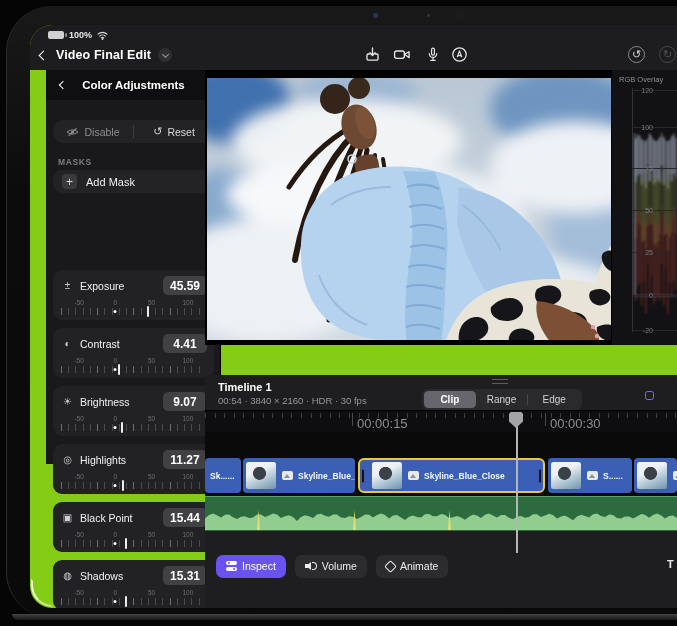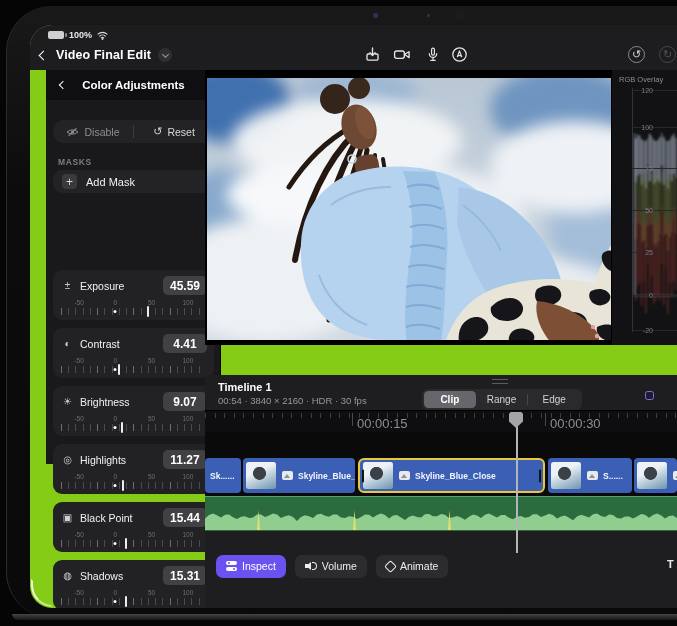--- a/index.html
+++ b/index.html
@@ -108,21 +108,21 @@
   .seg-div{width:1px;height:11px;background:#48484c;}
   #mini-purple{position:absolute;left:440px;top:16px;width:9px;height:9px;border:1.6px solid #7a6cf0;border-radius:2.5px;}
   #tl-ruler{position:absolute;left:0;top:35px;width:472px;height:22px;background:#0e0e10;
     border-top:1px solid #000;}
   #tl-ruler .tks{position:absolute;left:0;top:2px;width:100%;height:5px;
     background:repeating-linear-gradient(90deg,#3e3e42 0 1px,transparent 1px 9.6px);}
   .tl-rlbl{position:absolute;top:5px;font-size:13px;color:#8e8e93;}
   .tl-rbar{position:absolute;top:2px;width:1px;height:13px;background:#4a4a4e;}
   #cliplane{position:absolute;left:0;top:57px;width:556px;height:64px;background:#0a0a0b;}
   .clip{position:absolute;top:26px;height:35px;background:#3a5fb5;border-radius:4px;display:flex;align-items:center;overflow:hidden;}
-  .clip.sel{border:2.5px solid #e9c83b;border-radius:6px;background:#3a5fb5;}
+  .clip.sel{border:2.5px solid #e9c83b;border-radius:6px;background:#3a5fb5;padding-left:9px;}
   .trim{position:absolute;top:50%;transform:translateY(-50%);width:2px;height:13px;background:#14140a;border-radius:1px;}
   .thumb{width:30px;height:27px;border-radius:2.5px;margin-left:3px;flex:none;
     background:radial-gradient(circle at 45% 42%,#3c4048 0 27%,transparent 30%),
                linear-gradient(155deg,#eef2f6 0 35%,#b9cdd9 60%,#6f93af 100%);}
   .ph-ic{width:11px;height:9px;border-radius:2px;background:#e8eaec;margin-left:6px;flex:none;position:relative;}
   .ph-ic::after{content:"";position:absolute;left:2px;bottom:2px;width:0;height:0;
     border-left:3px solid transparent;border-right:3px solid transparent;border-bottom:4px solid #8a929c;}
   .clip-lbl{font-size:8.5px;font-weight:bold;color:#f4f6fa;margin-left:5px;white-space:nowrap;}
   #audiotrack{position:absolute;left:0;top:121px;width:472px;height:35px;background:#2b6b3d;border-top:1.5px solid #55a46a;}
   #playline{position:absolute;left:311px;top:37px;width:1.5px;height:141px;background:#b4b4b9;}

